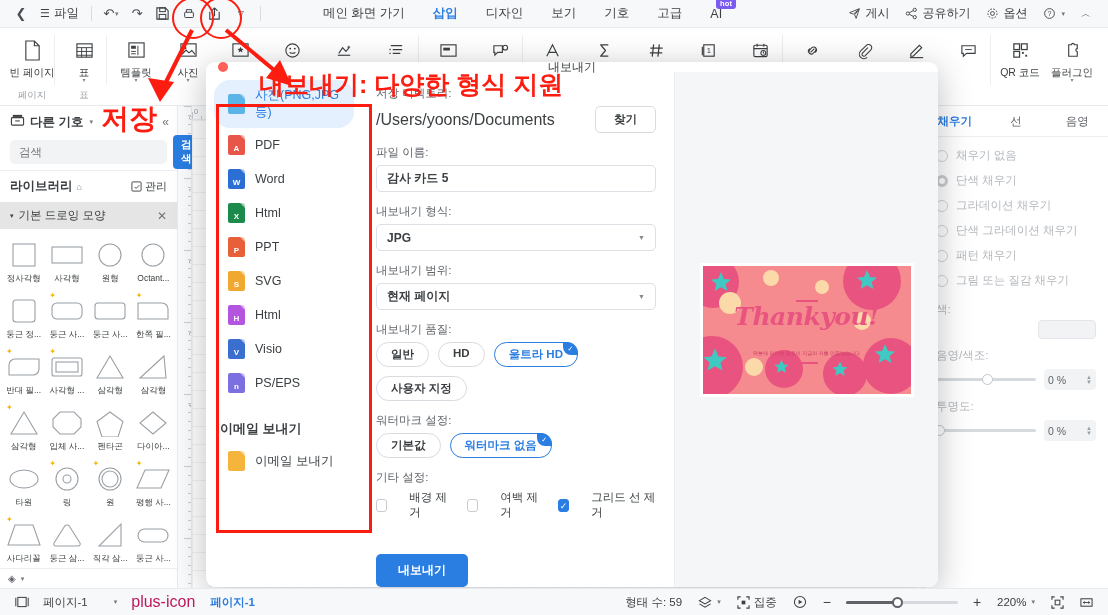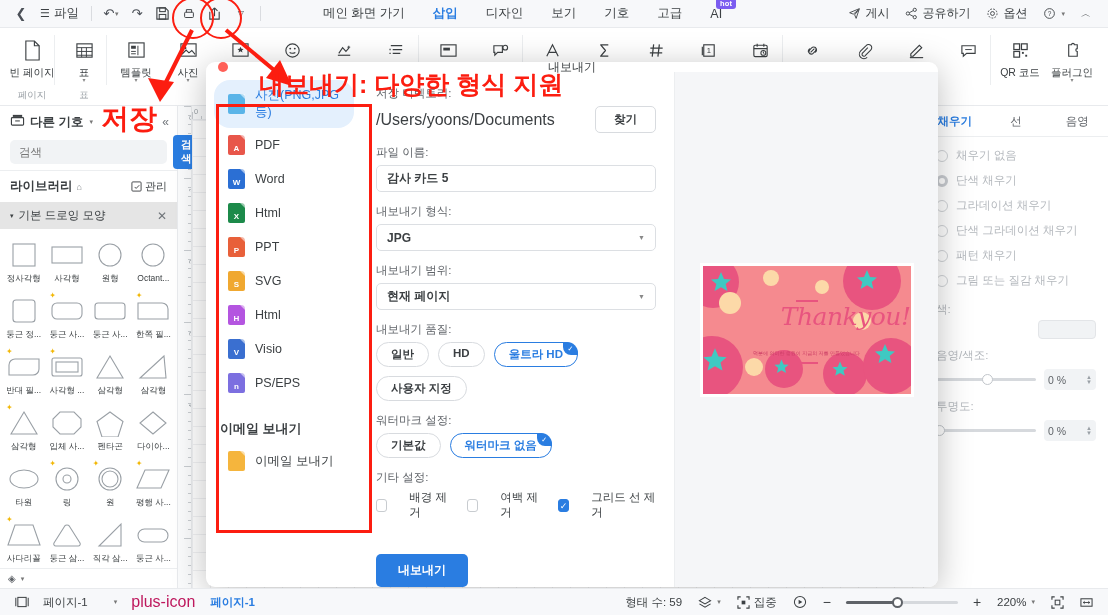--- a/index.html
+++ b/index.html
@@ -202,23 +202,23 @@
   .chk-box.on { background: #2a7de1; border-color: #2a7de1; color: #fff; font-size: 9px; text-align: center;
                 line-height: 13px; }
   .btn-export { background: #2a7de1; color: #fff; border: 0; border-radius: 5px; font-size: 12px;
                 padding: 8px 22px; font-weight: bold; margin-top: 34px; font-family: inherit; }
   .dlg-preview { flex: 1; background: #f5f6f8; border-left: 1px solid #eceef0;
                  display: flex; align-items: center; justify-content: center; }
   .preview-card { width: 214px; height: 134px; background: #ffffff; padding: 3px; position: relative; }
   .card-art { position: absolute; inset: 3px; background: #f58a8f; overflow: hidden; }
   .bubble { position: absolute; border-radius: 50%; background: #e8547f; }
   .bubble.pale { background: #fcd9a8; }
-  .card-title { position: absolute; left: 0; right: 0; top: 36px; text-align: right;
+  .card-title { position: absolute; left: 0; right: 0; top: 36px; text-align: center;
                 font-family: "DejaVu Serif", serif; font-style: italic; font-size: 25px; color: #e8547f;
-                font-weight: normal; letter-spacing: -.5px; }
+                font-weight: bold; letter-spacing: -.5px; }
   .card-sub { position: absolute; left: 0; right: 0; top: 84px; text-align: center; font-size: 5px;
               color: #c93a63; }
   .card-rule { position: absolute; left: 50%; transform: translateX(-50%); width: 22px; height: 2px;
                background: #e8547f; }
 
   
   .anno { position: absolute; pointer-events: none; }
   .anno-text { color: #fc1d10; font-weight: bold; font-family: "Liberation Sans", sans-serif; }
   .anno-circle { border: 2.5px solid #fc1d10; border-radius: 50%; }
   .anno-rect { border: 3px solid #fc1d10; }

